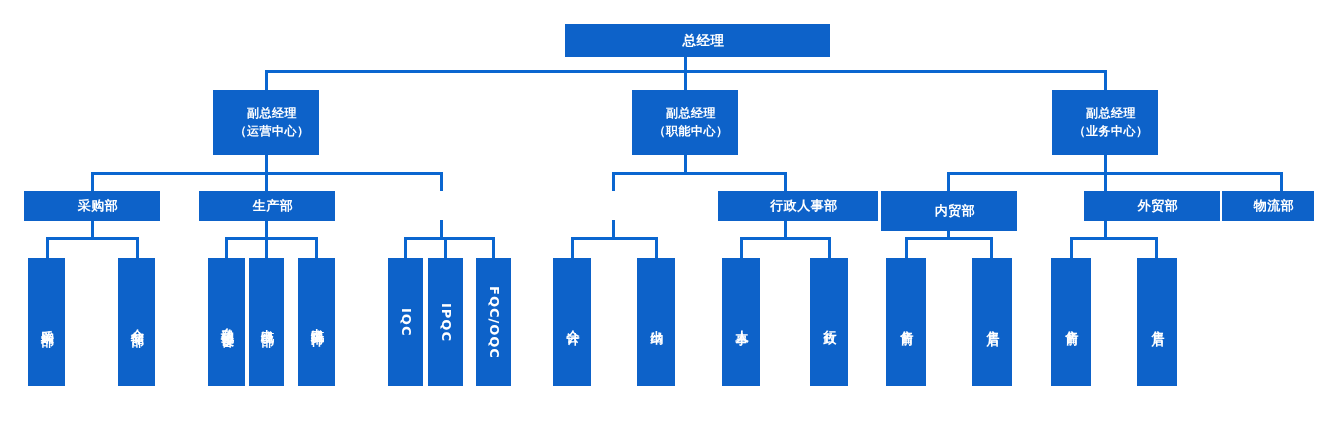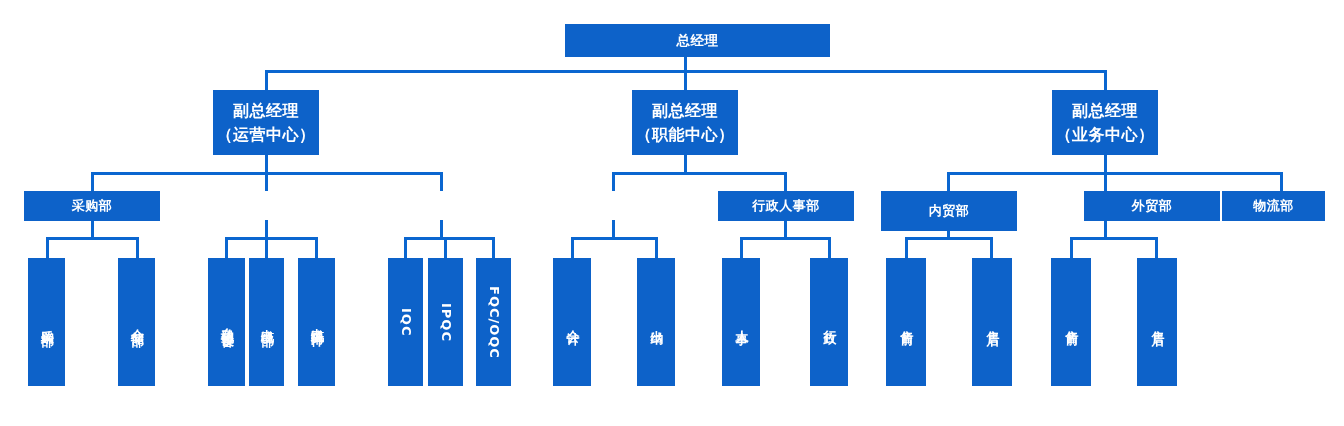--- a/index.html
+++ b/index.html
@@ -24,23 +24,24 @@
     background: #0d62c9;
     color: #ffffff;
     display: flex;
     align-items: center;
     justify-content: center;
     text-align: center;
     line-height: 1.45;
     font-size: 13px;
     font-weight: bold;
     letter-spacing: 0.5px;
+    padding-left: 12px;
   }
   .node.lvl1 { font-size: 13.5px; }
-  .node.lvl2 { font-size: 16px; }
+  .node.lvl2 { font-size: 12px; }
   .node.lvl3 { font-size: 13px; }
   .node.leaf {
     font-size: 13px;
     padding: 0;
     align-items: center;
   }
   .vlabel {
     writing-mode: vertical-rl;
     text-orientation: upright;
     letter-spacing: 2px;
@@ -139,30 +140,33 @@
 （职能中心）</span>
   </div>
   <div class="node lvl2" style="left:1052px; top:90px; width:106px; height:65px;">
     <span class="twoline">副总经理
 （业务中心）</span>
   </div>
 
   <div class="node lvl3" style="left:24px; top:191px; width:136px; height:30px;">
     <span>采购部</span>
   </div>
-  <div class="node lvl3" style="left:718px; top:191px; width:136px; height:30px;">
+  <div class="node lvl3" style="left:199px; top:191px; width:136px; height:30px;">
+    <span>生产部</span>
+  </div>
+  <div class="node lvl3" style="left:718px; top:191px; width:160px; height:30px;">
     <span>行政人事部</span>
   </div>
   <div class="node lvl3" style="left:881px; top:191px; width:136px; height:40px;">
     <span>内贸部</span>
   </div>
   <div class="node lvl3" style="left:1047px; top:191px; width:136px; height:30px;margin-left:37px;">
     <span>外贸部</span>
   </div>
-  <div class="node lvl3" style="left:1222px; top:191px; width:103px; height:30px;">
+  <div class="node lvl3" style="left:1222px; top:191px; width:92px; height:30px;">
     <span>物流部</span>
   </div>
 
   <div class="node leaf" style="left:28px; top:258px; width:37px; height:128px;">
     <span class="vlabel">采购部</span>
   </div>
   <div class="node leaf" style="left:118px; top:258px; width:37px; height:128px;">
     <span class="vlabel">仓储部</span>
   </div>
 

